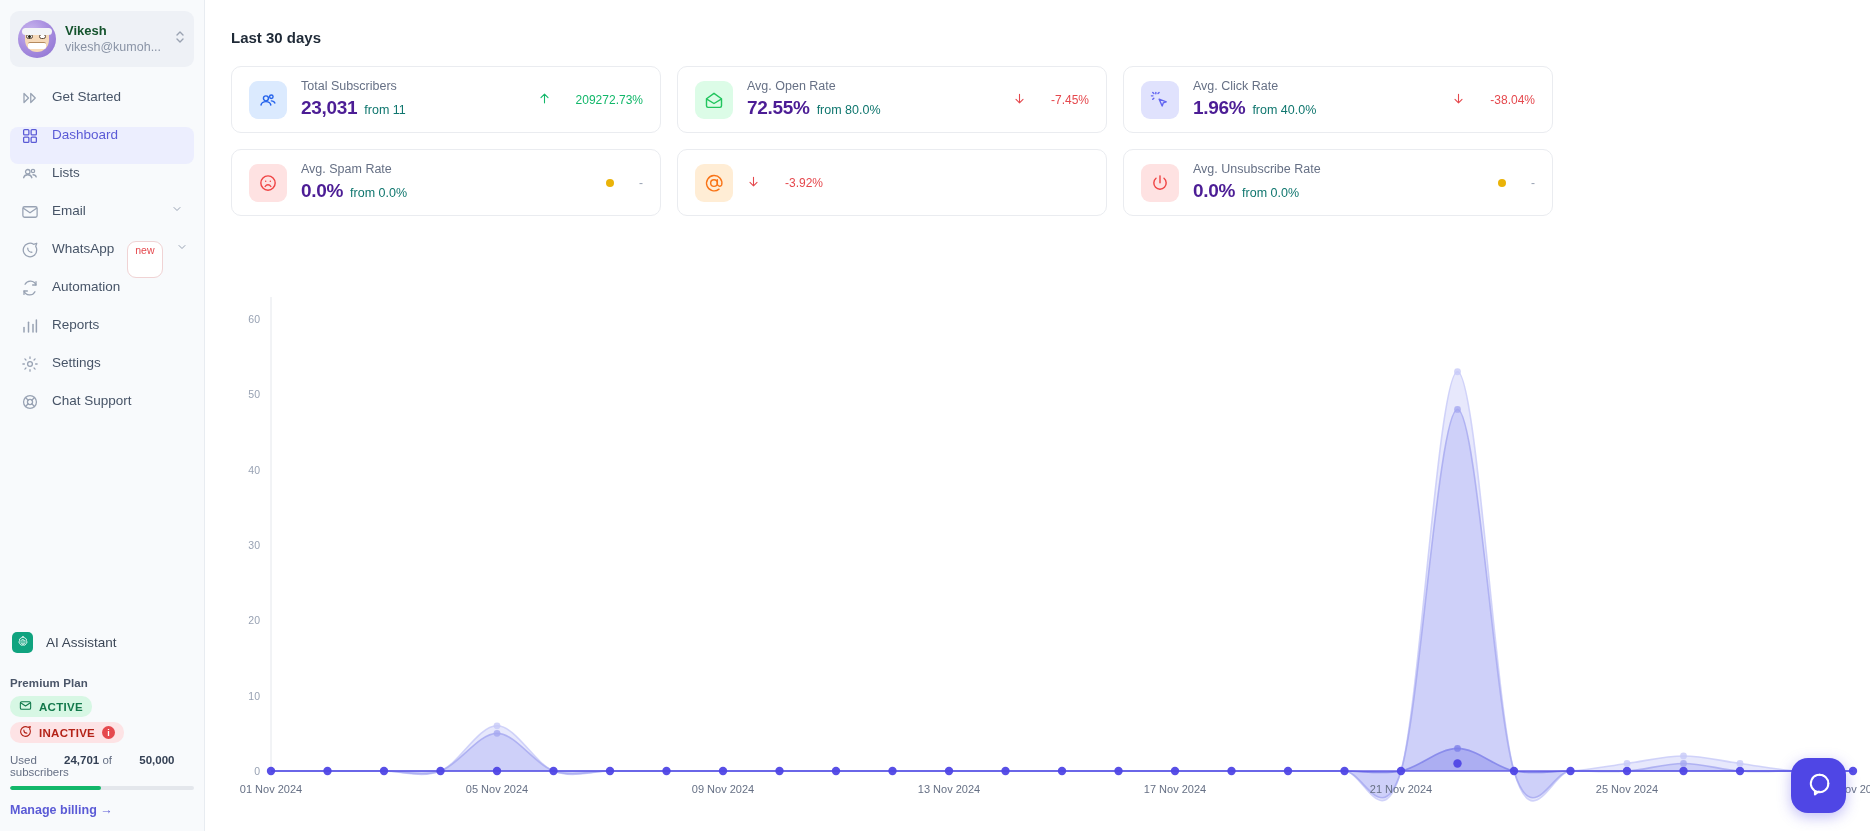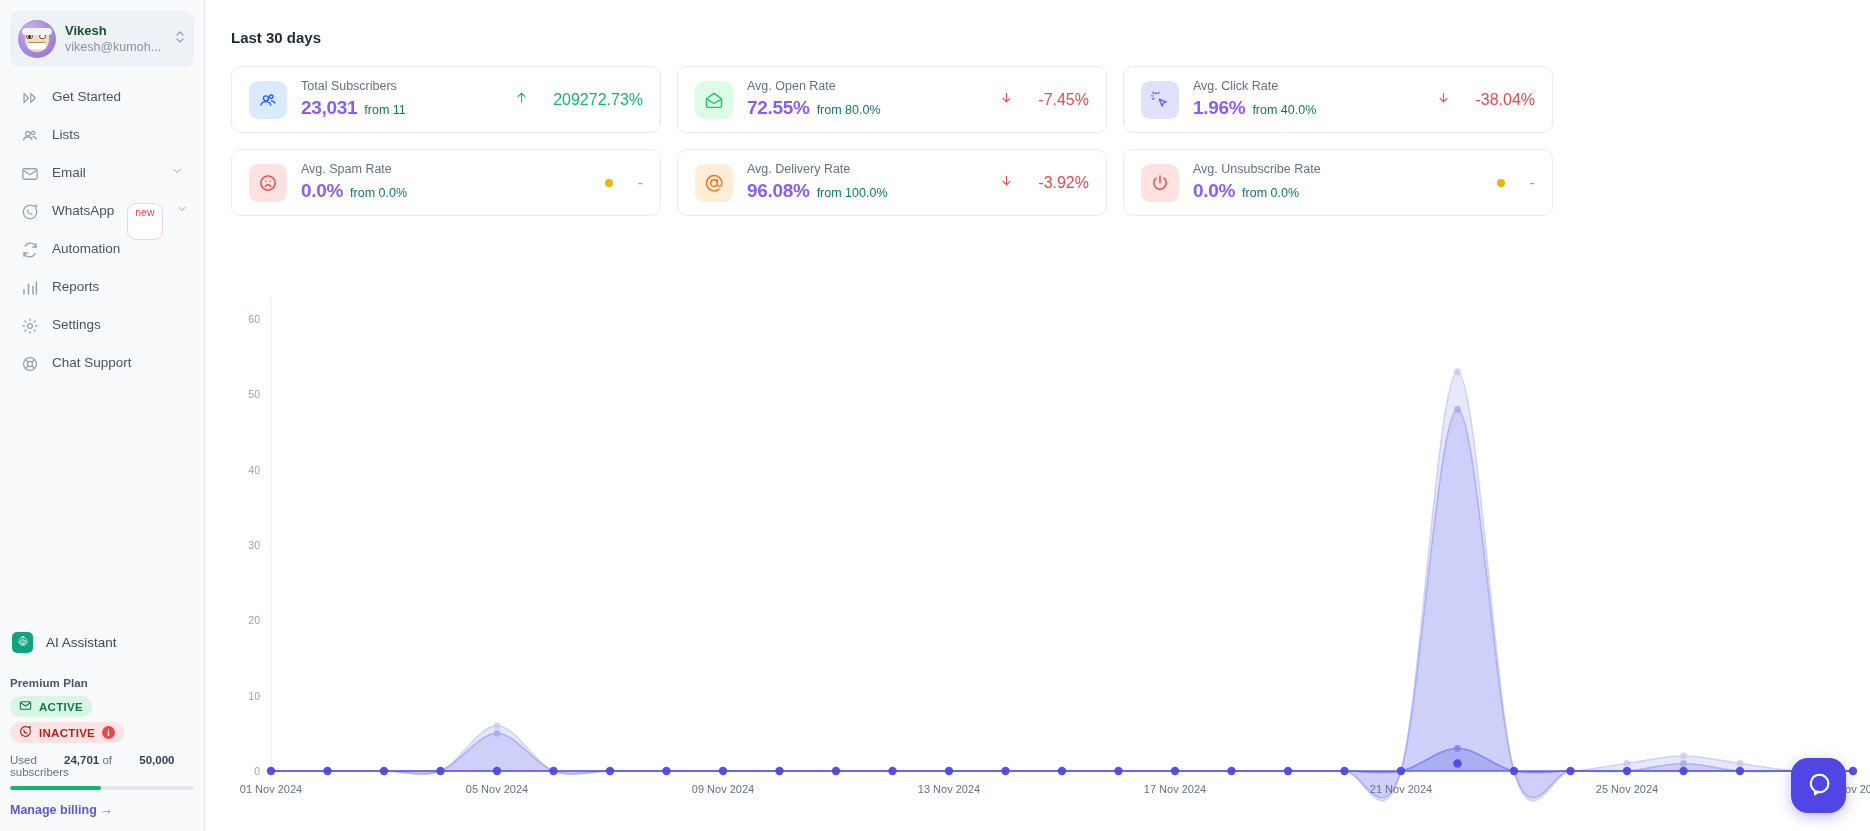--- a/index.html
+++ b/index.html
@@ -139,23 +139,23 @@
     background: #fff; display: flex; align-items: center;
     padding: 0 17px; gap: 14px;
   }
   .card-ico {
     width: 38px; height: 38px; border-radius: 9px; flex: 0 0 38px;
     display: flex; align-items: center; justify-content: center;
   }
   .card-body { flex: 1; min-width: 0; }
   .card-label { font-size: 12.5px; color: #667085; line-height: 19px; }
   .card-row { display: flex; align-items: baseline; gap: 7px; line-height: 24px; }
-  .card-value { font-size: 19px; font-weight: 700; color: #8b5cf6; letter-spacing: -.3px; }
+  .card-value { font-size: 19px; font-weight: 700; color: #4c1d95; letter-spacing: -.3px; }
   .card-from { font-size: 12.5px; color: #0f766e; }
-  .card-delta { display: flex; align-items: center; gap: 25px; font-size: 16px; white-space: nowrap; }
+  .card-delta { display: flex; align-items: center; gap: 25px; font-size: 12px; white-space: nowrap; }
   .card-delta.up { color: #12b76a; }
   .card-delta.down { color: #e5484d; }
   .card-delta.flat { color: #98a2b3; }
   .flat-dot { width: 8px; height: 8px; border-radius: 50%; background: #eab308; display: inline-block; }
 
   
   .chart-wrap { position: absolute; left: 26px; right: 0; top: 275px; bottom: 0; }
   .chart-svg { display: block; }
   .ytick { font-size: 10.5px; fill: #98a2b3; text-anchor: end; }
   .xtick { font-size: 11px; fill: #667085; text-anchor: middle; }
@@ -196,20 +196,31 @@
 
   <div class="nav" id="nav">
       <div class="nav-item">
         <span class="nav-ico">
           <svg width="18" height="18" viewBox="0 0 24 24" fill="none" stroke="currentColor" stroke-width="1.7" stroke-linecap="round" stroke-linejoin="round">
             <path d="M4 6l6 6-6 6V6z"></path>
             <path d="M13 6l6 6-6 6V6z"></path>
           </svg>
         </span>
         <span class="nav-label">Get Started</span>
+      </div>
+      <div class="nav-item active">
+        <span class="nav-ico">
+          <svg width="18" height="18" viewBox="0 0 24 24" fill="none" stroke="currentColor" stroke-width="1.7" stroke-linecap="round" stroke-linejoin="round">
+            <rect x="3.5" y="3.5" width="7" height="7" rx="1.3"></rect>
+            <rect x="13.5" y="3.5" width="7" height="7" rx="1.3"></rect>
+            <rect x="3.5" y="13.5" width="7" height="7" rx="1.3"></rect>
+            <rect x="13.5" y="13.5" width="7" height="7" rx="1.3"></rect>
+          </svg>
+        </span>
+        <span class="nav-label">Dashboard</span>
       </div>
       <div class="nav-item">
         <span class="nav-ico">
           <svg width="18" height="18" viewBox="0 0 24 24" fill="none" stroke="currentColor" stroke-width="1.7" stroke-linecap="round" stroke-linejoin="round">
             <circle cx="9" cy="9" r="3"></circle>
             <circle cx="16" cy="8" r="2.2"></circle>
             <path d="M3.5 17c.6-2.6 2.9-4 5.5-4s4.9 1.4 5.5 4"></path>
             <path d="M16 13c2.2 0 3.8 1.1 4.3 3"></path>
           </svg>
         </span>
@@ -425,27 +436,20 @@
           <span class="flat-dot"></span>
           <span>-</span>
         </span>
       </div>
       <div class="card">
         <span class="card-ico" style="background:#ffedd5;color:#f97316">
           <svg width="20" height="20" viewBox="0 0 24 24" fill="none" stroke="currentColor" stroke-width="1.7" stroke-linecap="round" stroke-linejoin="round">
             <circle cx="12" cy="12" r="4"></circle>
             <path d="M16 8v5.2a2.8 2.8 0 0 0 5.2 1.2A9.2 9.2 0 1 0 18 19.4"></path>
           </svg>
-        </span>
-        <span class="card-body">
-          <span class="card-label" style="display:block">Avg. Delivery Rate</span>
-          <span class="card-row">
-            <span class="card-value">96.08%</span>
-            <span class="card-from">from 100.0%</span>
-          </span>
         </span>
         <span class="card-delta down">
           <span><svg width="13" height="15" viewBox="0 0 24 24" fill="none" stroke="currentColor" stroke-width="2" stroke-linecap="round" stroke-linejoin="round">
               <path d="M12 4v16M5.5 13.5L12 20l6.5-6.5"></path>
             </svg></span>
           <span>-3.92%</span>
         </span>
       </div>
       <div class="card">
         <span class="card-ico" style="background:#fee2e2;color:#ef4444">

